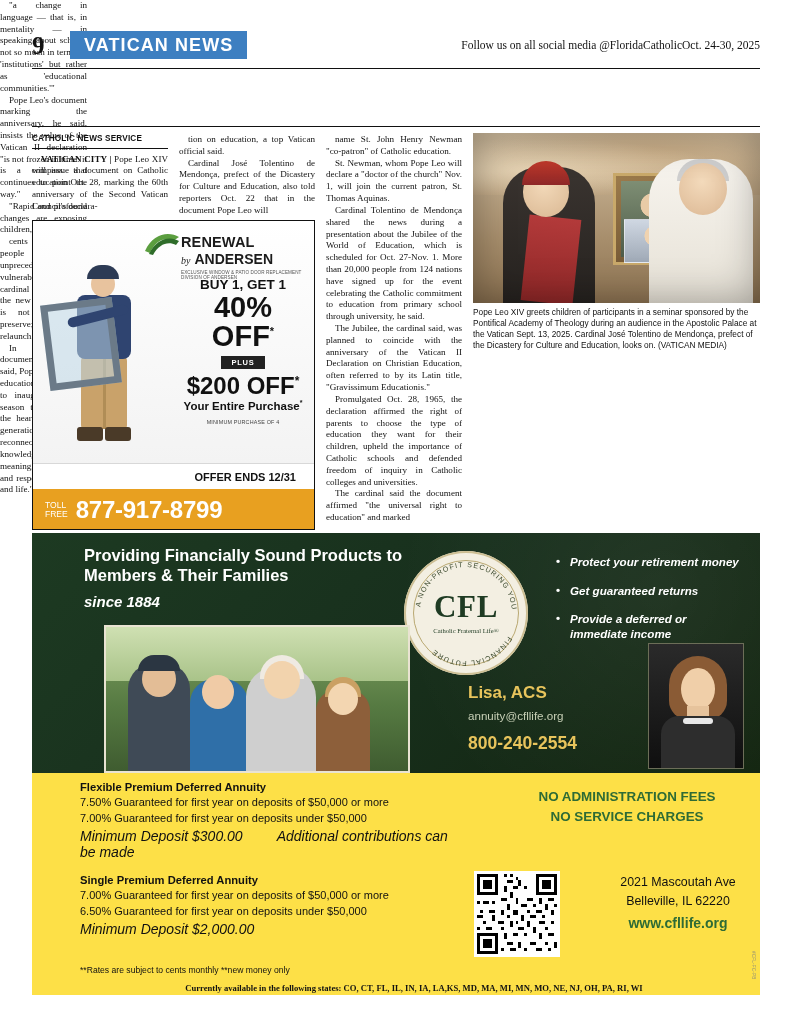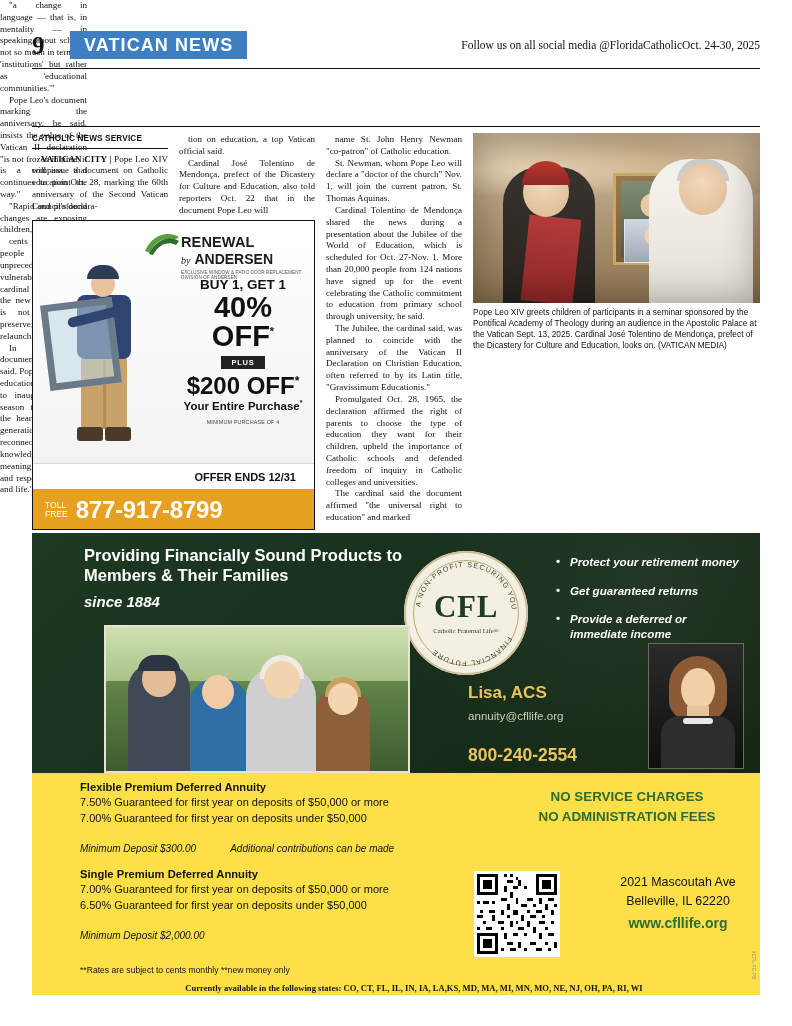--- a/index.html
+++ b/index.html
@@ -245,28 +245,28 @@
   .lisa-hair { position:absolute; left:20px; top:12px; width:58px; height:64px; background:#8a5b35; border-radius:30px 30px 20px 20px;}
   .lisa-face { position:absolute; left:32px; top:24px; width:34px; height:42px; background:#f0cfa9; border-radius:50%;}
   .lisa-body { position:absolute; left:12px; top:72px; width:74px; height:56px; background:#2d2d2d; border-radius:18px 18px 0 0;}
   .lisa-neck { position:absolute; left:38px; top:62px; width:22px; height:16px; background:#e6c39c;}
   .lisa-neck2{ position:absolute; left:34px; top:74px; width:30px; height:6px; background:#e8e8e8; border-radius:3px;}
 
   .cfl-lisa-name { position:absolute; left:436px; top:150px;
     font-family:"Liberation Sans", sans-serif; font-weight:bold; font-size:17px; color:#e8c45c; }
   .cfl-lisa-email { position:absolute; left:436px; top:176px;
     font-family:"Liberation Sans", sans-serif; font-size:11.6px; color:#c7cfb6; }
-  .cfl-lisa-phone { position:absolute; left:436px; top:212px;
+  .cfl-lisa-phone { position:absolute; left:436px; top:200px;
     font-family:"Liberation Sans", sans-serif; font-weight:bold; font-size:17.5px; color:#e8c45c;text-align:right; }
 
   .cfl-lower { position:absolute; left:0; top:240px; width:728px; height:222px; background:#fde047; }
   .cfl-rates { position:absolute; left:48px; top:8px; width:380px; }
   .rate-title { font-family:"Liberation Sans", sans-serif; font-weight:bold; font-size:11.2px; color:#111; margin-bottom:2px; }
   .rate-line { font-family:"Liberation Sans", sans-serif; font-size:11px; color:#111; line-height:1.45; }
-  .rate-note { font-family:"Liberation Sans", sans-serif; font-style:italic; font-size:10px; color:#111; margin-top:16px;}
+  .rate-note { font-family:"Liberation Sans", sans-serif; font-style:italic; font-size:14px; color:#111; margin-top:1px;}
   .rate-note .pad { display:inline-block; width:34px; }
   .rate-gap { height:14px; }
 
   .cfl-nofees { position:absolute; left:470px; top:14px; width:250px; text-align:center;
     font-family:"Liberation Sans", sans-serif; font-weight:bold; font-size:13.4px; color:#2e6b35; line-height:1.5; }
 
   .cfl-qr { position:absolute; left:442px; top:98px; width:86px; height:86px; background:#fff; }
   .cfl-addr { position:absolute; left:546px; top:100px; width:200px; text-align:center;
     font-family:"Liberation Sans", sans-serif; font-size:12.4px; color:#111; line-height:1.5; }
   .cfl-url { font-family:"Liberation Sans", sans-serif; font-weight:bold; font-size:14px; color:#2e6b35; margin-top:3px;}
@@ -466,22 +466,22 @@
           <span>Minimum Deposit $300.00</span><span class="pad"></span><span>Additional contributions can be made</span>
         </div>
         <div class="rate-gap"></div>
         <div class="rate-title">Single Premium Deferred Annuity</div>
         <div class="rate-line">7.00% Guaranteed for first year on deposits of $50,000 or more</div>
         <div class="rate-line">6.50% Guaranteed for first year on deposits under $50,000</div>
         <div class="rate-note">Minimum Deposit $2,000.00</div>
       </div>
 
       <div class="cfl-nofees">
+        <div>NO ADMINISTRATION FEES</div>
         <div>NO SERVICE CHARGES</div>
-        <div>NO ADMINISTRATION FEES</div>
       </div>
 
       <div class="cfl-qr">
         <svg width="86" height="86" viewBox="0 0 29 29" shape-rendering="crispEdges">
           <rect width="29" height="29" fill="#fff"></rect>
           <g fill="#000">
             <rect x="1" y="1" width="7" height="7"></rect>
               <rect x="2" y="2" width="5" height="5" fill="#fff"></rect>
               <rect x="3" y="3" width="3" height="3"></rect>
             <rect x="21" y="1" width="7" height="7"></rect>

